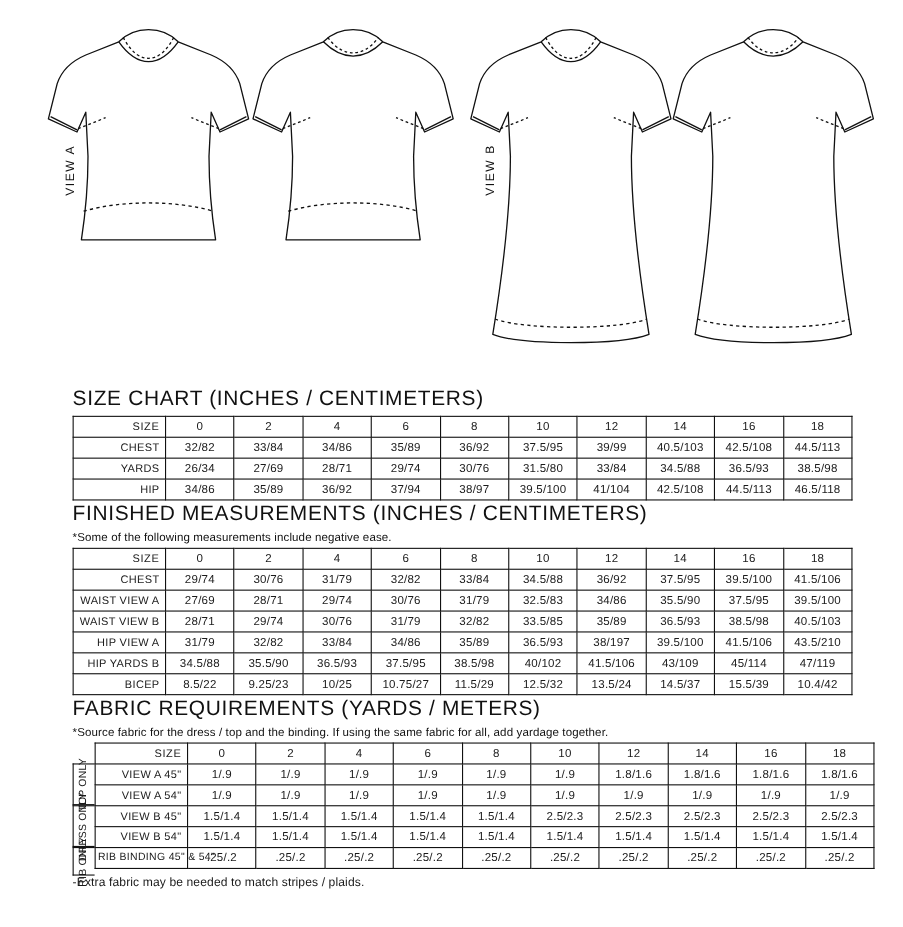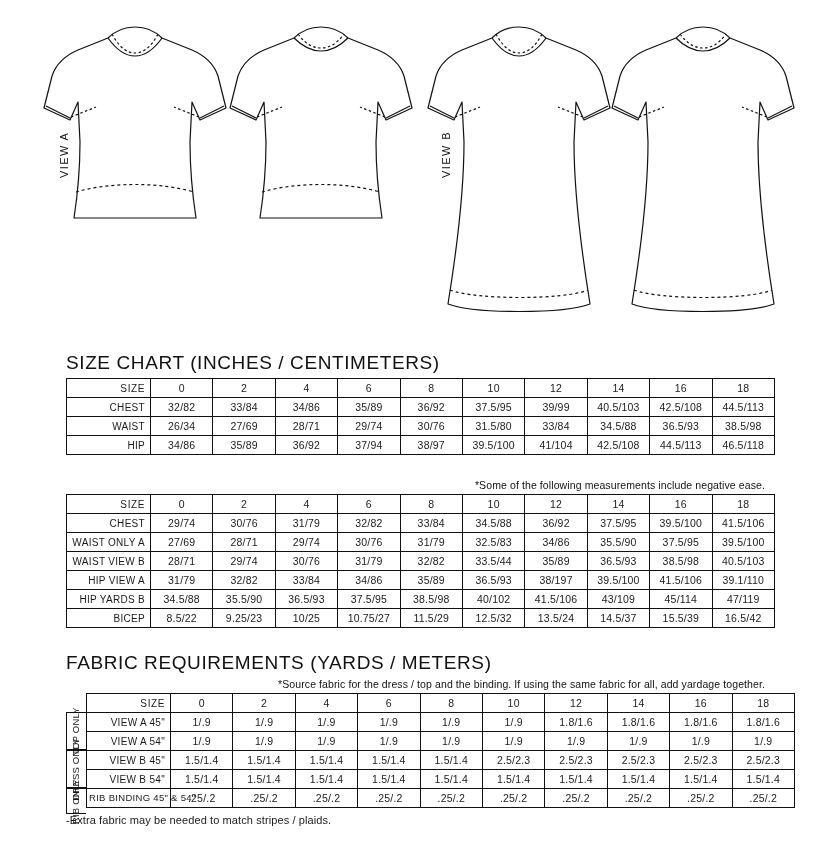--- a/index.html
+++ b/index.html
@@ -33,27 +33,26 @@
 
   
   .sheet { padding: 0 56px; }
   h2.section-title {
     font-size: 19px;
     font-weight: normal;
     letter-spacing: 0.6px;
     margin: 0 0 4px 0;
     color: #111;
   }
-  .section { margin-bottom: 24px; padding-left: 10px; }
+  .section { margin-bottom: 2px; padding-left: 10px; }
   .note {
     font-size: 10.5px;
     margin: 0 0 3px 0;
     letter-spacing: 0.1px;
     color: #111;
-    text-align: right;
   }
   table {
     border-collapse: collapse;
     width: 709px;
     table-layout: fixed;
   }
   td, th {
     border: 1px solid #111;
     font-size: 10.5px;
     font-weight: normal;
@@ -207,21 +206,21 @@
           <td>34/86</td>
           <td>35/89</td>
           <td>36/92</td>
           <td>37.5/95</td>
           <td>39/99</td>
           <td>40.5/103</td>
           <td>42.5/108</td>
           <td>44.5/113</td>
         </tr>
         <tr>
-          <td class="col-label rowhead">WAIST</td>
+          <td class="col-label rowhead">YARDS</td>
           <td>26/34</td>
           <td>27/69</td>
           <td>28/71</td>
           <td>29/74</td>
           <td>30/76</td>
           <td>31.5/80</td>
           <td>33/84</td>
           <td>34.5/88</td>
           <td>36.5/93</td>
           <td>38.5/98</td>
@@ -237,20 +236,21 @@
           <td>41/104</td>
           <td>42.5/108</td>
           <td>44.5/113</td>
           <td>46.5/118</td>
         </tr>
       </tbody>
     </table>
   </div>
 
   <div class="section">
+    <h2 class="section-title">FINISHED MEASUREMENTS (INCHES / CENTIMETERS)</h2>
     <p class="note">*Some of the following measurements include negative ease.</p>
     <table>
       <thead>
         <tr>
           <th class="col-label rowhead hdr-size">SIZE</th>
           <th>0</th>
           <th>2</th>
           <th>4</th>
           <th>6</th>
           <th>8</th>
@@ -269,57 +269,57 @@
           <td>31/79</td>
           <td>32/82</td>
           <td>33/84</td>
           <td>34.5/88</td>
           <td>36/92</td>
           <td>37.5/95</td>
           <td>39.5/100</td>
           <td>41.5/106</td>
         </tr>
         <tr>
-          <td class="col-label rowhead">WAIST ONLY A</td>
+          <td class="col-label rowhead">WAIST VIEW A</td>
           <td>27/69</td>
           <td>28/71</td>
           <td>29/74</td>
           <td>30/76</td>
           <td>31/79</td>
           <td>32.5/83</td>
           <td>34/86</td>
           <td>35.5/90</td>
           <td>37.5/95</td>
           <td>39.5/100</td>
         </tr>
         <tr>
           <td class="col-label rowhead">WAIST VIEW B</td>
           <td>28/71</td>
           <td>29/74</td>
           <td>30/76</td>
           <td>31/79</td>
           <td>32/82</td>
-          <td>33.5/44</td>
+          <td>33.5/85</td>
           <td>35/89</td>
           <td>36.5/93</td>
           <td>38.5/98</td>
           <td>40.5/103</td>
         </tr>
         <tr>
           <td class="col-label rowhead">HIP VIEW A</td>
           <td>31/79</td>
           <td>32/82</td>
           <td>33/84</td>
           <td>34/86</td>
           <td>35/89</td>
           <td>36.5/93</td>
           <td>38/197</td>
           <td>39.5/100</td>
           <td>41.5/106</td>
-          <td>39.1/110</td>
+          <td>43.5/210</td>
         </tr>
         <tr>
           <td class="col-label rowhead">HIP YARDS B</td>
           <td>34.5/88</td>
           <td>35.5/90</td>
           <td>36.5/93</td>
           <td>37.5/95</td>
           <td>38.5/98</td>
           <td>40/102</td>
           <td>41.5/106</td>
@@ -331,21 +331,21 @@
           <td class="col-label rowhead">BICEP</td>
           <td>8.5/22</td>
           <td>9.25/23</td>
           <td>10/25</td>
           <td>10.75/27</td>
           <td>11.5/29</td>
           <td>12.5/32</td>
           <td>13.5/24</td>
           <td>14.5/37</td>
           <td>15.5/39</td>
-          <td>16.5/42</td>
+          <td>10.4/42</td>
         </tr>
       </tbody>
     </table>
   </div>
 
   <div class="section">
     <h2 class="section-title">FABRIC REQUIREMENTS (YARDS / METERS)</h2>
     <p class="note">*Source fabric for the dress / top and the binding. If using the same fabric for all, add yardage together.</p>
 
     <div class="fab-wrap">

